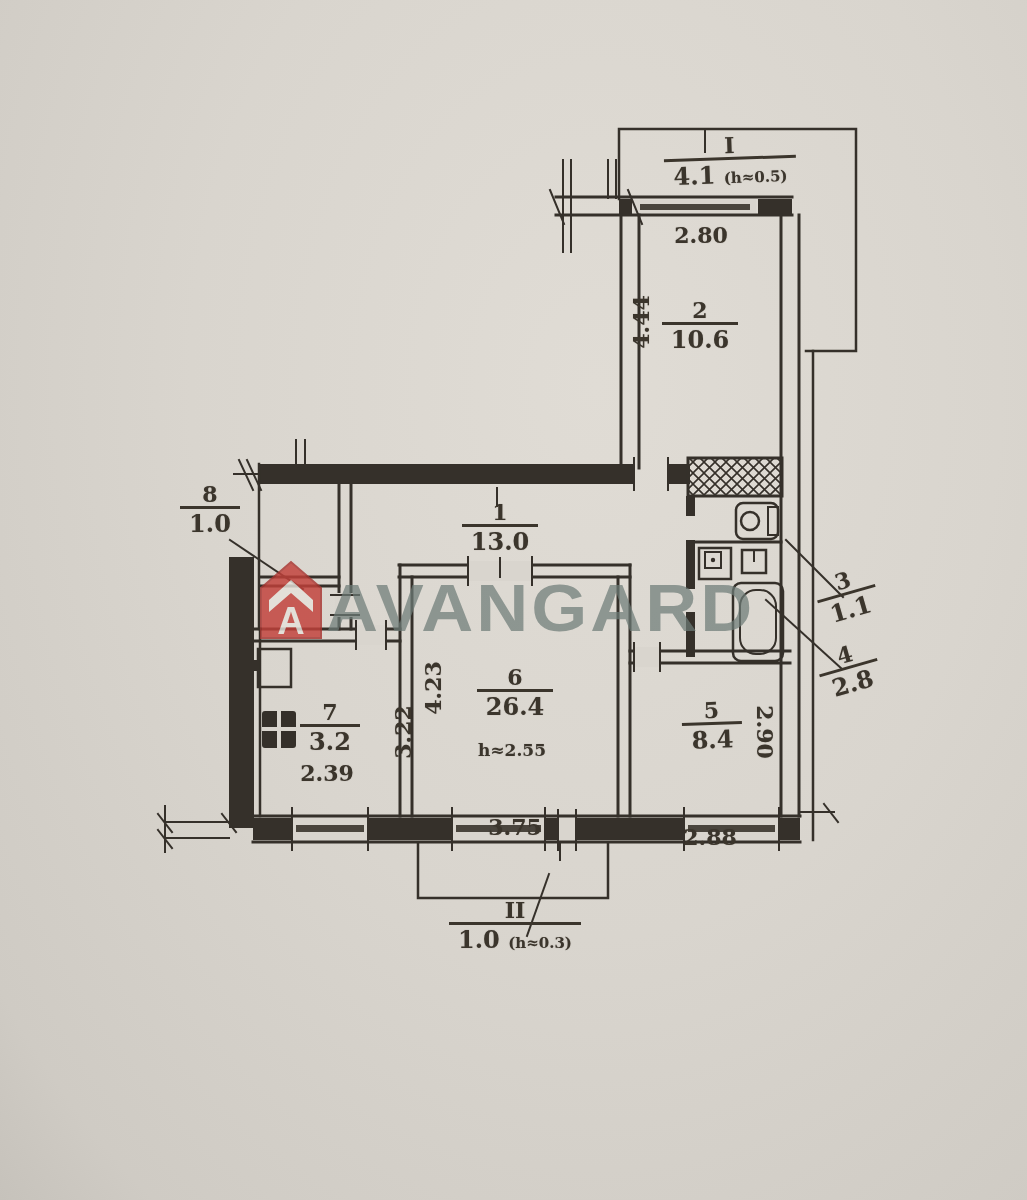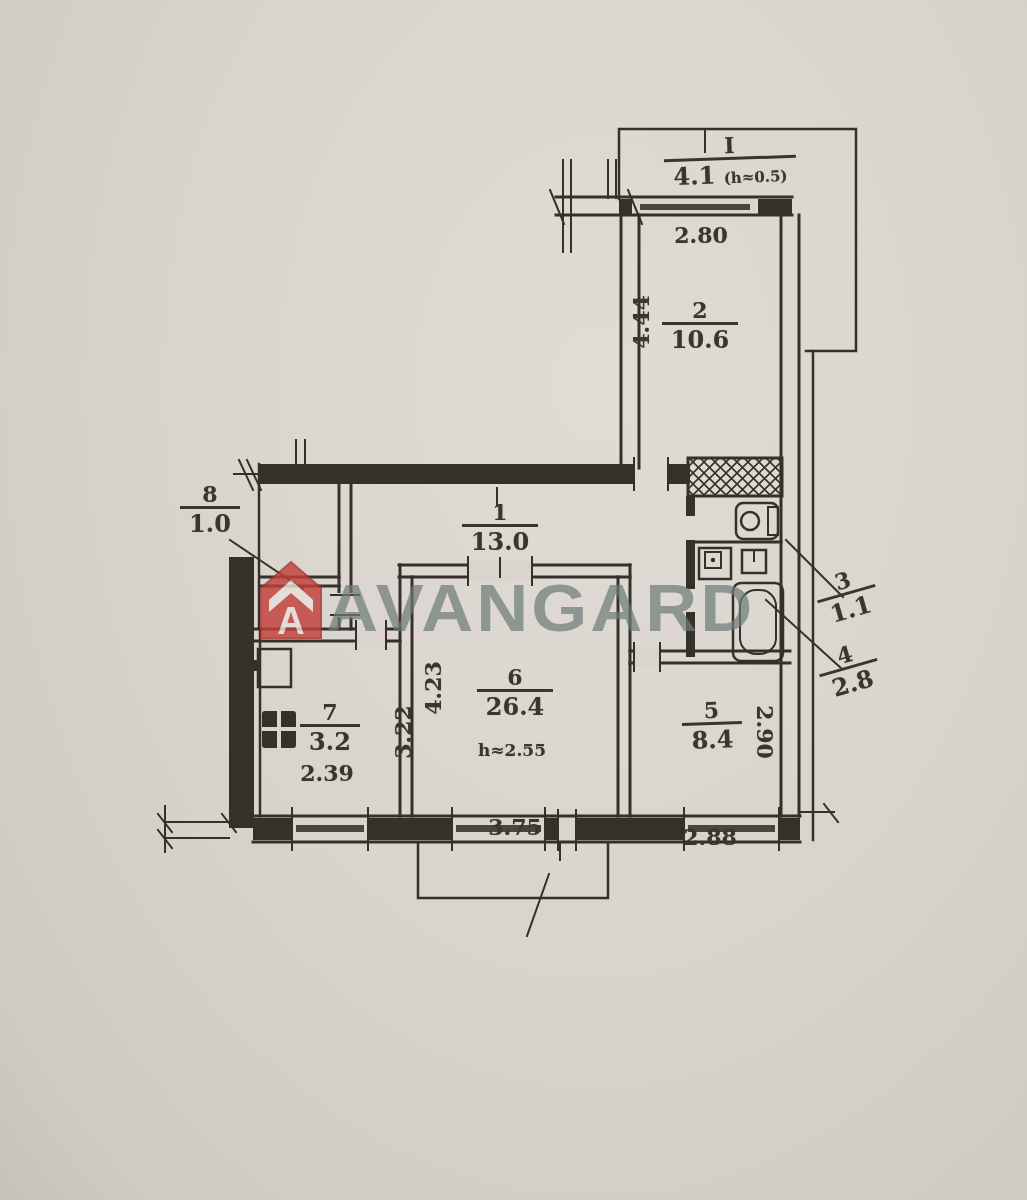--- a/index.html
+++ b/index.html
@@ -253,20 +253,25 @@
   <div class="dim" style="left:465px;top:788px;width:100px;margin-top:26px;">3.75</div>
   <div class="dim rot-ccw" style="left:420px;top:728px;width:80px;">4.23</div>
 
   <div class="flabel" style="left:662px;top:698px;width:100px;transform:rotate(-2deg);">
     <span class="fnum">5</span>
     <span class="frow">8.4</span>
   </div>
   <div class="dim" style="left:660px;top:824px;width:100px;">2.88</div>
   <div class="dim rot-cw" style="left:778px;top:692px;width:80px;">2.90</div>
 
+  <div class="flabel" style="left:440px;top:898px;width:150px;">
+    <span class="fnum">II</span>
+    <span class="frow"><span>1.0</span>
+      <span class="fnote">(h≈0.3)</span></span>
+  </div>
 
   <svg class="wm-logo" width="74" height="84" viewBox="0 0 74 84">
     <path d="M7,30 L37,4 L67,30 L67,80 L7,80 Z" fill="#c2403a" stroke="#a83531" stroke-width="2"></path>
     <path d="M15,42 L37,22 L59,42 L59,54 L37,35 L15,54 Z" fill="#e6e2db"></path>
     <text x="37" y="76" text-anchor="middle" font-family="Liberation Sans, sans-serif" font-size="38" font-weight="800" fill="#e6e2db">A</text>
   </svg>
   <div class="wm-text">AVANGARD</div>
 
 </div>
 

